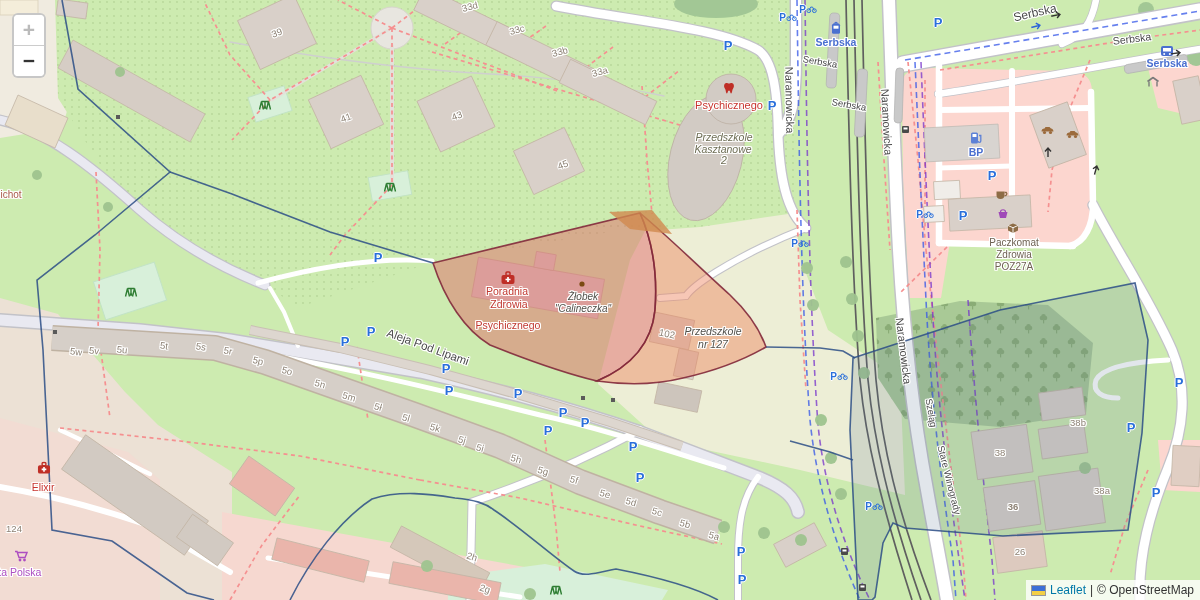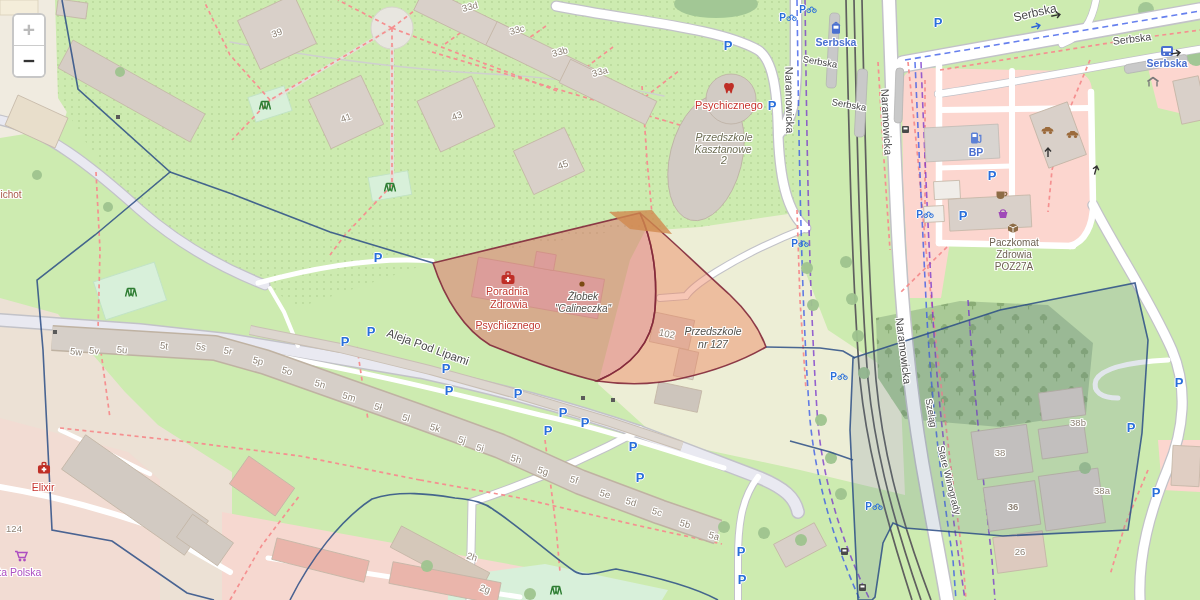--- a/index.html
+++ b/index.html
@@ -665,13 +665,19 @@
           <circle cx="3" cy="3" r="2.6" fill="#7a4a12"></circle>
         </svg>
       </span>
     </div>
 
 <div class="zoomctl">
   <a class="off">+</a>
   <a>−</a>
 </div>
 
+<div class="attr">
+  <span class="flag"></span>
+  <a>Leaflet</a>
+  <span>|</span>
+  <span>© OpenStreetMap</span>
 </div>
+</div>
 
 </body></html>

